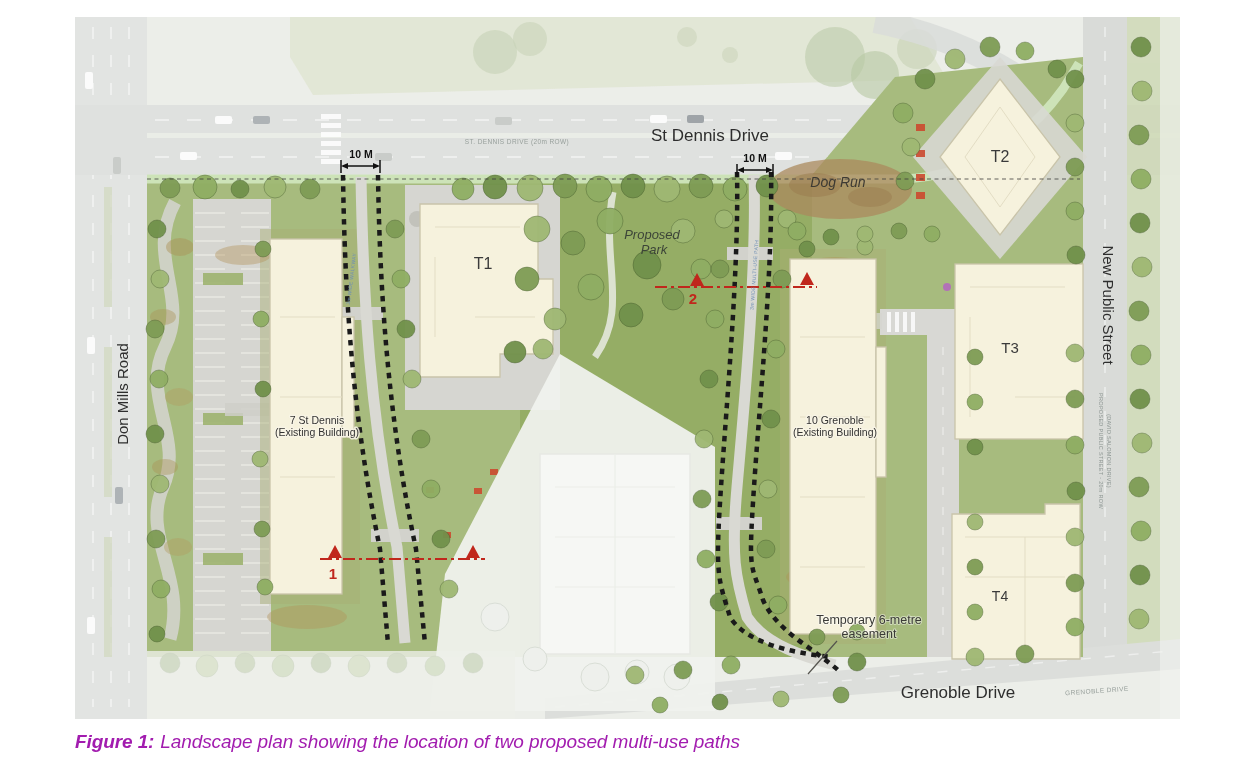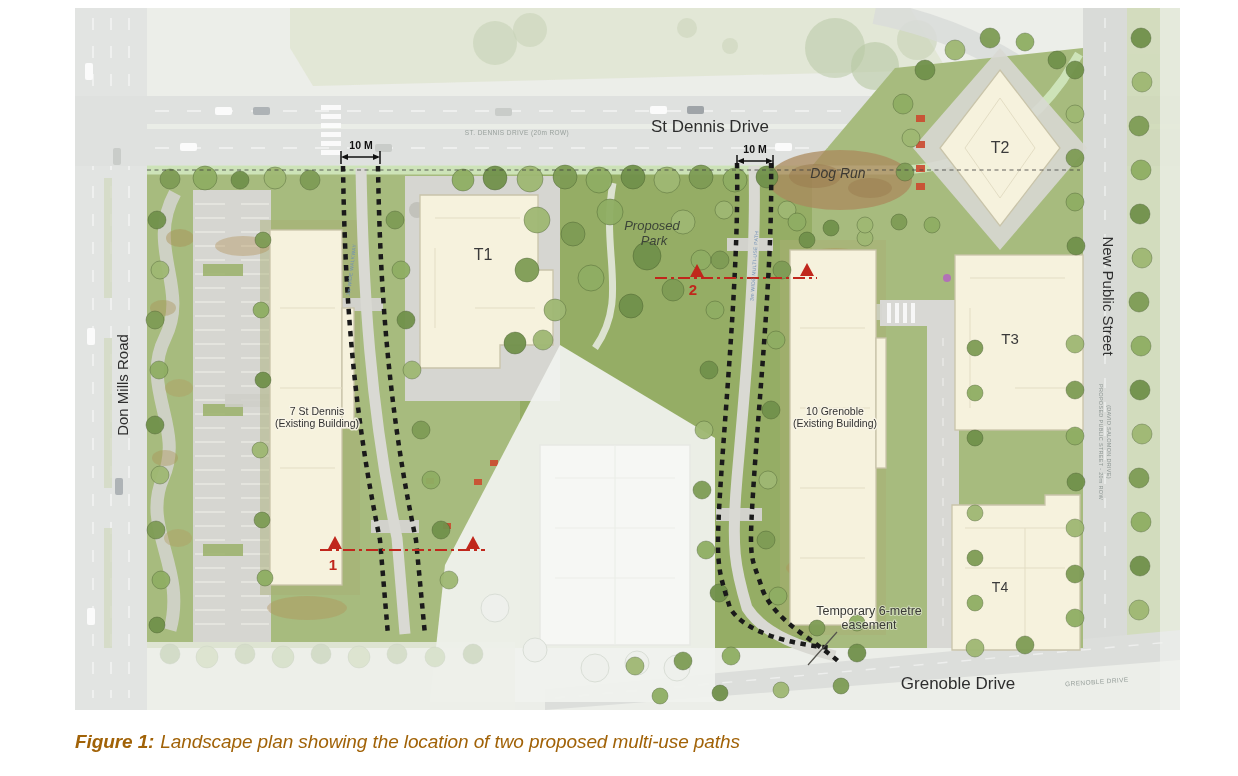--- a/index.html
+++ b/index.html
@@ -1,19 +1,19 @@
 <!DOCTYPE html>
 <html><head>
 <meta charset="utf-8">
 <style>
   html,body{margin:0;padding:0;background:#ffffff;}
   .page{position:relative;width:1238px;height:776px;background:#ffffff;overflow:hidden;
         font-family:"Liberation Sans",sans-serif;}
-  .plan{position:absolute;left:75px;top:8px;width:1105px;height:726px;}
-  .caption{position:absolute;left:75px;top:731px;font-size:19px;font-style:italic;color:#a16207;
+  .plan{position:absolute;left:75px;top:17px;width:1105px;height:726px;}
+  .caption{position:absolute;left:75px;top:731px;font-size:19px;font-style:italic;color:#a21caf;
            letter-spacing:-0.1px;white-space:nowrap;}
   .cap-b{font-weight:bold;margin-right:6px;}
 
   
   text{font-family:"Liberation Sans",sans-serif;}
   .t-street{font-size:17px;fill:#2e2e2e;}
   .t-street2{font-size:15px;fill:#2e2e2e;}
   .t-tiny{font-size:6.5px;fill:#98a09c;letter-spacing:.4px;}
   .t-tiny2{font-size:5.5px;fill:#8d9693;letter-spacing:.3px;}
   .t-park{font-size:13px;font-style:italic;fill:#3c4438;paint-order:stroke;stroke:#9db36f;stroke-width:0;}

